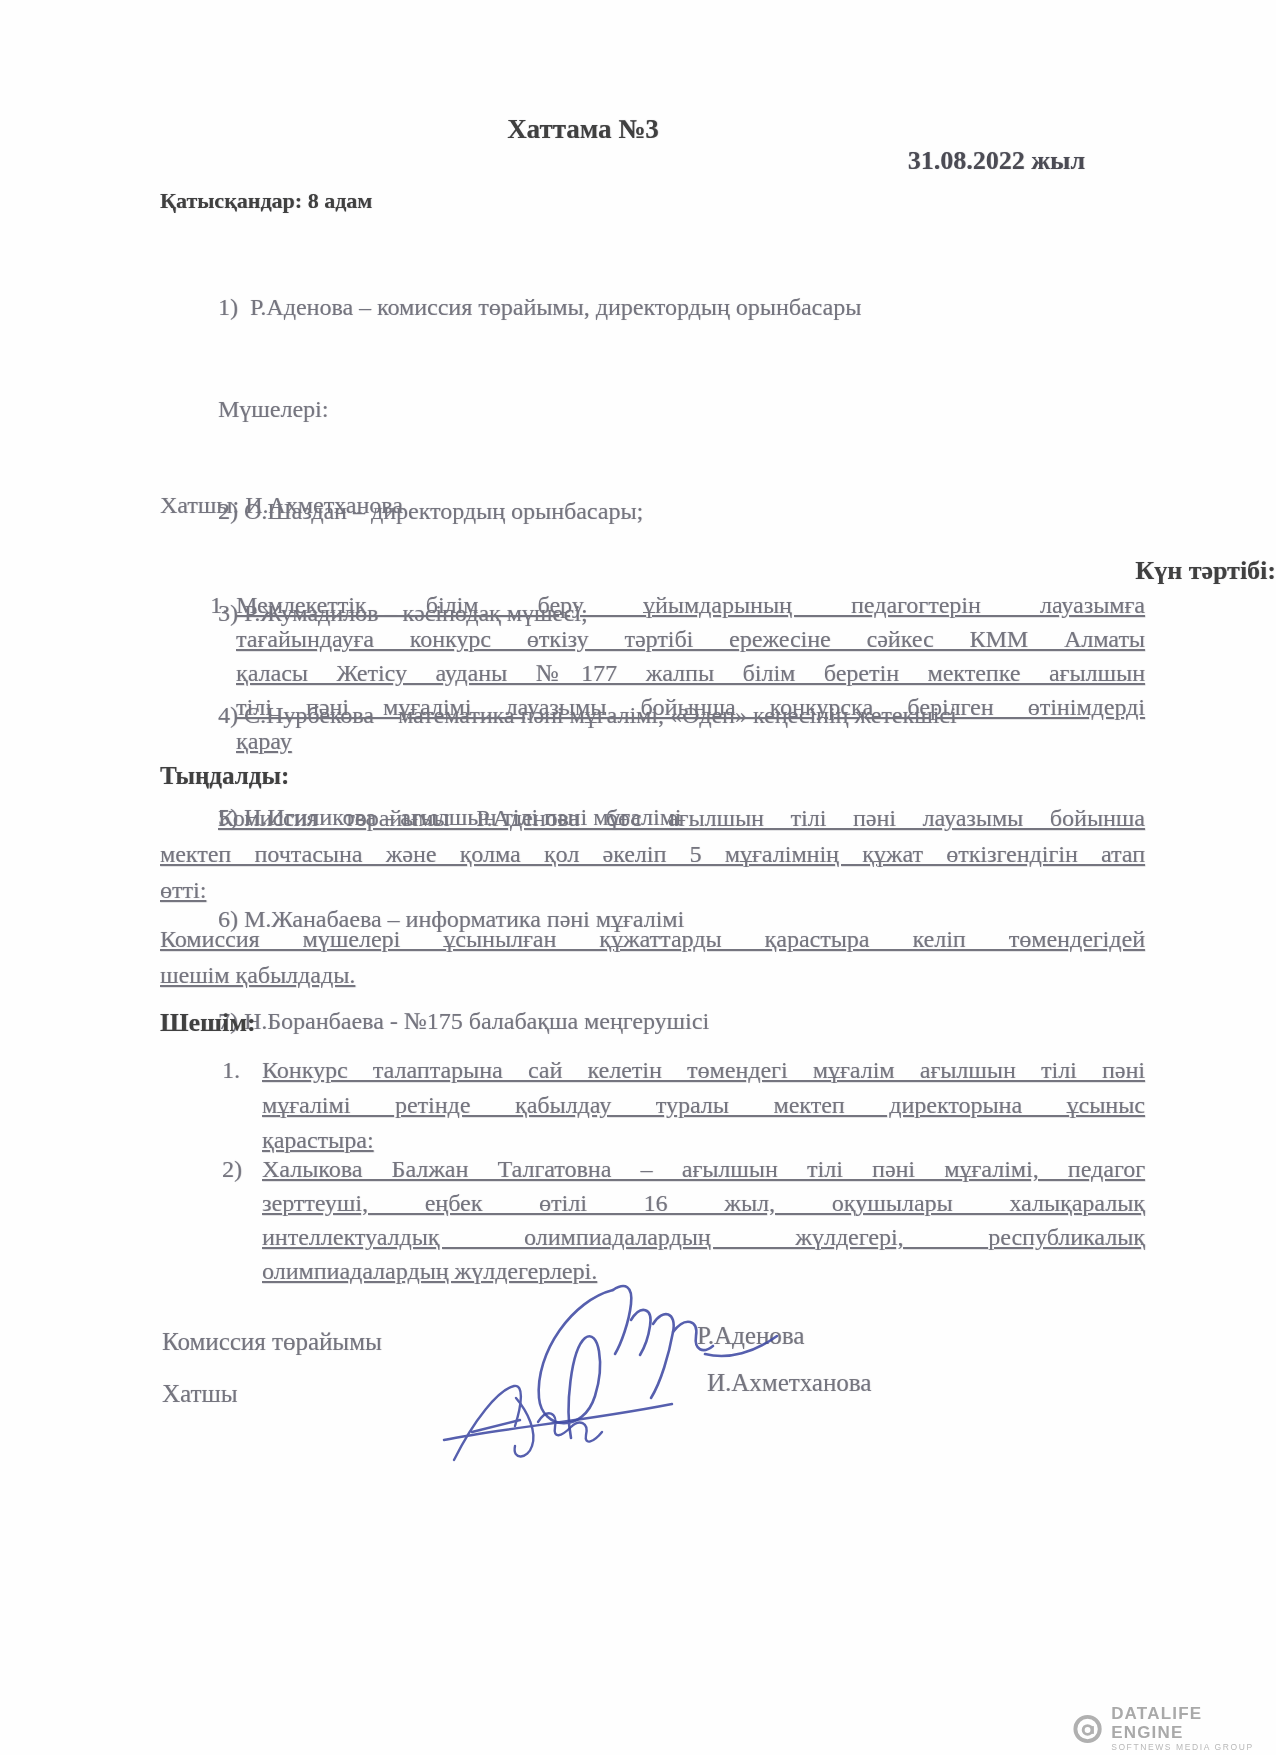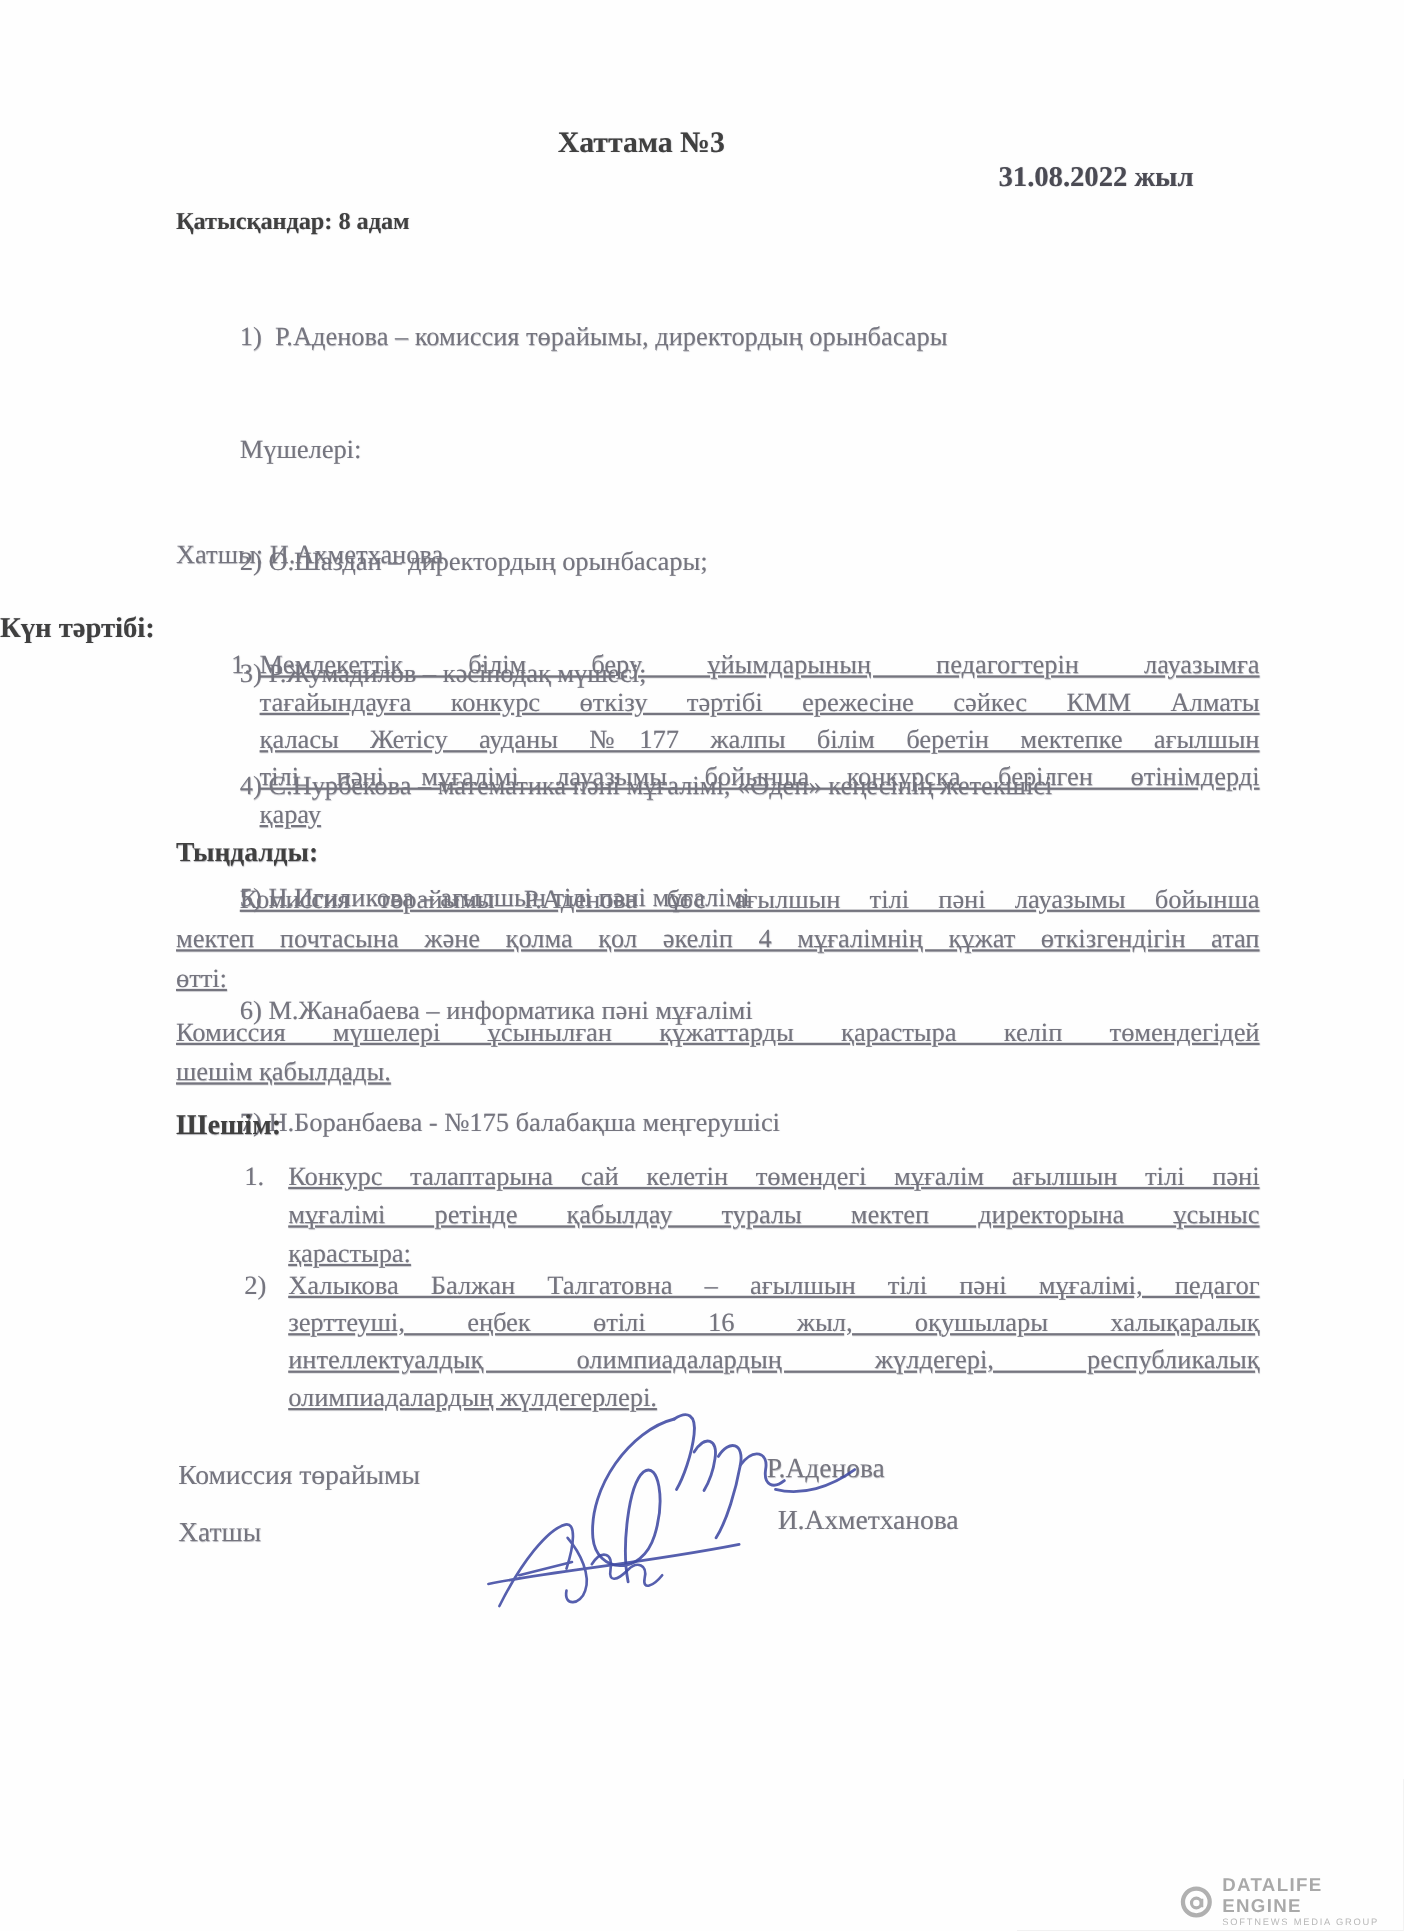--- a/index.html
+++ b/index.html
@@ -36,21 +36,21 @@
     font-weight: bold;
   }
   .part-heading { top: 188px; left: 160px; font-size: 22px; }
   .part-list {
     top: 222px; left: 218px; right: 140px;
     font-size: 24px; line-height: 34px;
     white-space: pre-wrap;
   }
   .secretary { top: 492px; left: 160px; font-size: 24px; }
 
-  .agenda-heading { top: 556px; left: 0; right: 0; text-align: left; font-size: 26px; }
+  .agenda-heading { top: 556px; left: 0; right: 0; text-align: right; font-size: 26px; }
 
   .numbered { display: flex; align-items: flex-start; }
   .numbered .num { flex: 0 0 auto; }
   .numbered .ntext { flex: 1 1 auto; }
 
   .agenda-item { top: 588px; left: 210px; right: 131px; font-size: 24px; line-height: 34px; }
   .agenda-item .num { width: 26px; }
 
   .jline { text-align: justify; text-align-last: justify; text-decoration: underline; }
   .jline.last { text-align-last: left; }
@@ -115,21 +115,21 @@
       <span class="jline" style="display:block">қаласы Жетісу ауданы №177 жалпы білім беретін мектепке ағылшын</span>
       <span class="jline" style="display:block">тілі пәні мұғалімі лауазымы бойынша  конкурсқа берілген өтінімдерді</span>
       <span class="jline last" style="display:block">қарау</span>
     </span>
   </div>
 
   <div class="abs heard-heading ink hdr bold">Тыңдалды:</div>
 
   <div class="abs heard-p1 ink">
     <div class="jline fl">Комиссия төрайымы Р.Аденова бос ағылшын тілі пәні лауазымы бойынша</div>
-    <div class="jline">мектеп почтасына және қолма қол әкеліп 4 мұғалімнің құжат өткізгендігін атап</div>
+    <div class="jline">мектеп почтасына және қолма қол әкеліп 5 мұғалімнің құжат өткізгендігін атап</div>
     <div class="jline last">өтті:</div>
   </div>
 
   <div class="abs heard-p2 ink">
     <div class="jline">Комиссия мүшелері ұсынылған құжаттарды қарастыра келіп төмендегідей</div>
     <div class="jline last">шешім қабылдады.</div>
   </div>
 
   <div class="abs decision-heading ink hdr bold">Шешім:</div>
 

